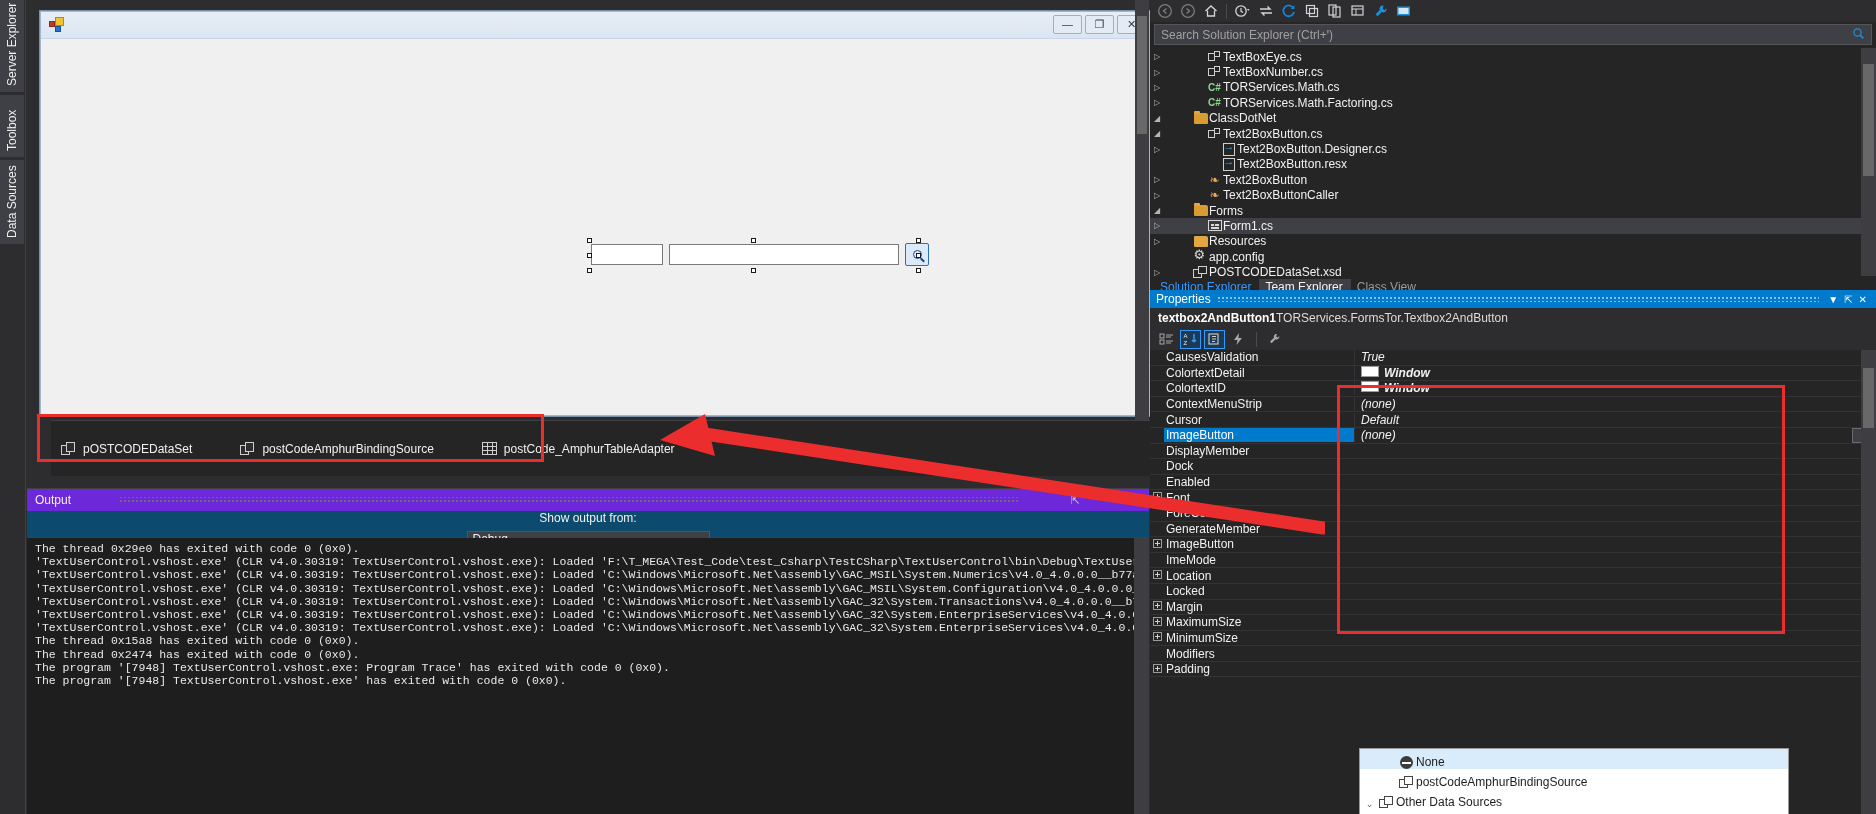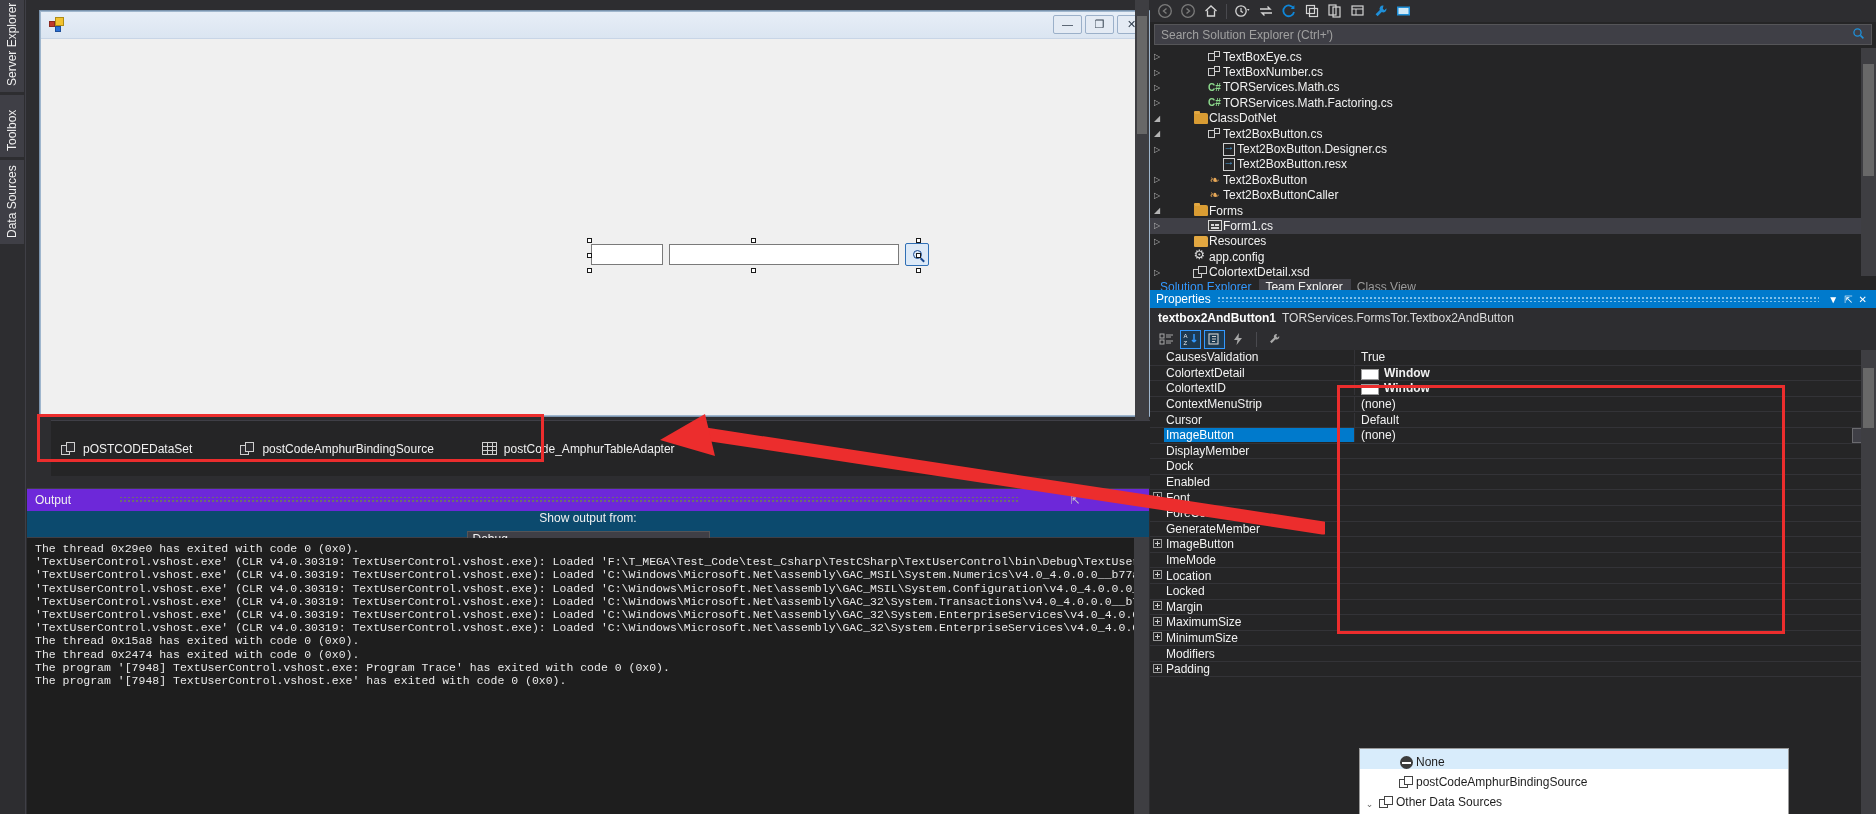--- a/index.html
+++ b/index.html
@@ -217,36 +217,36 @@
   .prop-title {
     height: 18px; background: #007acc; display: flex; align-items: center;
     padding: 0 6px; color: #fff; font-size: 12px;
   }
   .prop-title .dots2 {
     flex: 1; height: 6px; margin: 0 6px;
     background-image: radial-gradient(#7fc0ea 0.9px, transparent 1px);
     background-size: 4px 4px;
   }
   .prop-title .pt-ic { padding: 0 3px; font-size: 10px; cursor: pointer; }
-  .prop-obj { height: 20px; display: flex; align-items: center; gap: 6px; padding: 0 8px; background: #2d2d30; font-size: 12px; }
+  .prop-obj { height: 20px; display: flex; align-items: center; padding: 0 8px; background: #2d2d30; font-size: 12px; }
   .prop-obj b { font-weight: bold; color: #fff; }
   .prop-obj span.t { color: #dcdcdc; }
   .prop-tools { height: 22px; background: #2d2d30; display: flex; align-items: center; gap: 3px; padding-left: 6px; }
   .pt-btn { width: 21px; height: 19px; display:flex; align-items:center; justify-content:center; color:#c8c8c8; cursor:pointer; }
   .pt-btn.on { border: 1px solid #3399ff; background: #1d3a52; }
   .pt-sep { width: 1px; height: 15px; background: #4a4a4f; margin: 0 4px; }
 
   .grid { position: relative; }
   .prow {
     height: 15.6px; display: flex; align-items: center; font-size: 12px;
     border-bottom: 1px solid #333337; color: #f1f1f1;
   }
   .prow .exp { width: 14px; text-align: center; color: #b4b4b4; font-size: 9px; flex: none; }
   .prow .pname { width: 190px; flex: none; padding-left: 2px; overflow: hidden; white-space: nowrap; }
-  .prow .pval { flex: 1; padding-left: 6px; display: flex; align-items: flex-end; gap: 5px; border-left: 1px solid #333337; overflow: hidden; white-space: nowrap; }
+  .prow .pval { flex: 1; padding-left: 6px; display: flex; align-items: flex-start; gap: 5px; border-left: 1px solid #333337; overflow: hidden; white-space: nowrap; font-style: italic; }
   .prow.selected .pname { background: #007acc; color: #fff; }
   .prow.selected { background: transparent; }
   .swatch { width: 18px; height: 11px; border: 1px solid #9b9b9b; flex: none; }
   .boxplus { display:inline-block; width:9px; height:9px; border:1px solid #9b9b9b; position:relative; }
   .boxplus:before { content:''; position:absolute; left:3px; top:1px; width:1px; height:5px; background:#cfcfcf; }
   .boxplus:after { content:''; position:absolute; left:1px; top:3px; width:5px; height:1px; background:#cfcfcf; }
 
   
   .dd-cell {
     position: absolute; right: 0; width: 24px; height: 15px; background: #3f3f46;
@@ -626,21 +626,21 @@
         </div>
       <div class="tnode">
           <span class="tw">▷</span>
           <span style="width:28px"></span>
           <span class="ticon">
             <span class="xsdic">
               <i class="p1"></i>
               <i class="p2"></i>
             </span>
           </span>
-          <span>ColortextDetail.xsd</span>
+          <span>POSTCODEDataSet.xsd</span>
         </div>
     </div>
 
     <div class="se-vscroll">
         <div class="thumb"></div>
       </div>
 
     <div class="se-tabs">
       <div class="se-tab active">Solution Explorer</div>
       <div class="se-tab mid">Team Explorer</div>

